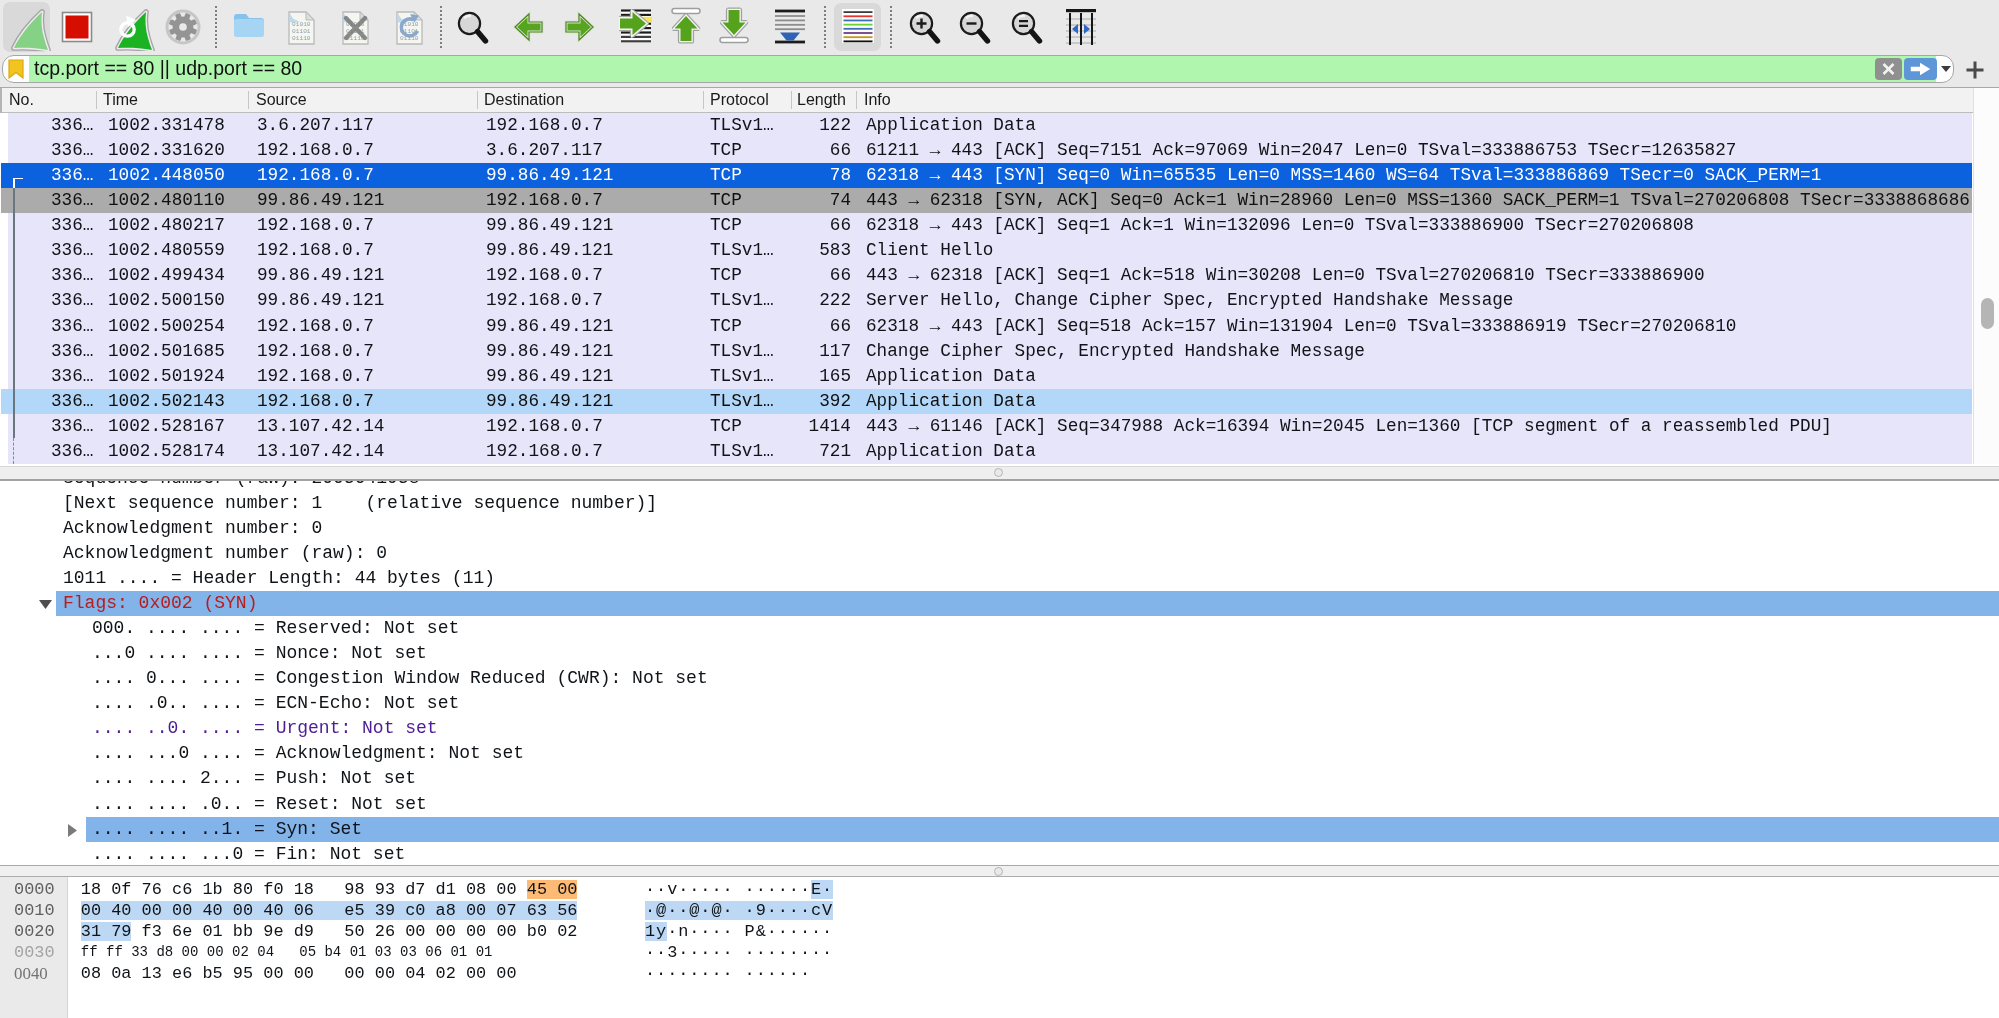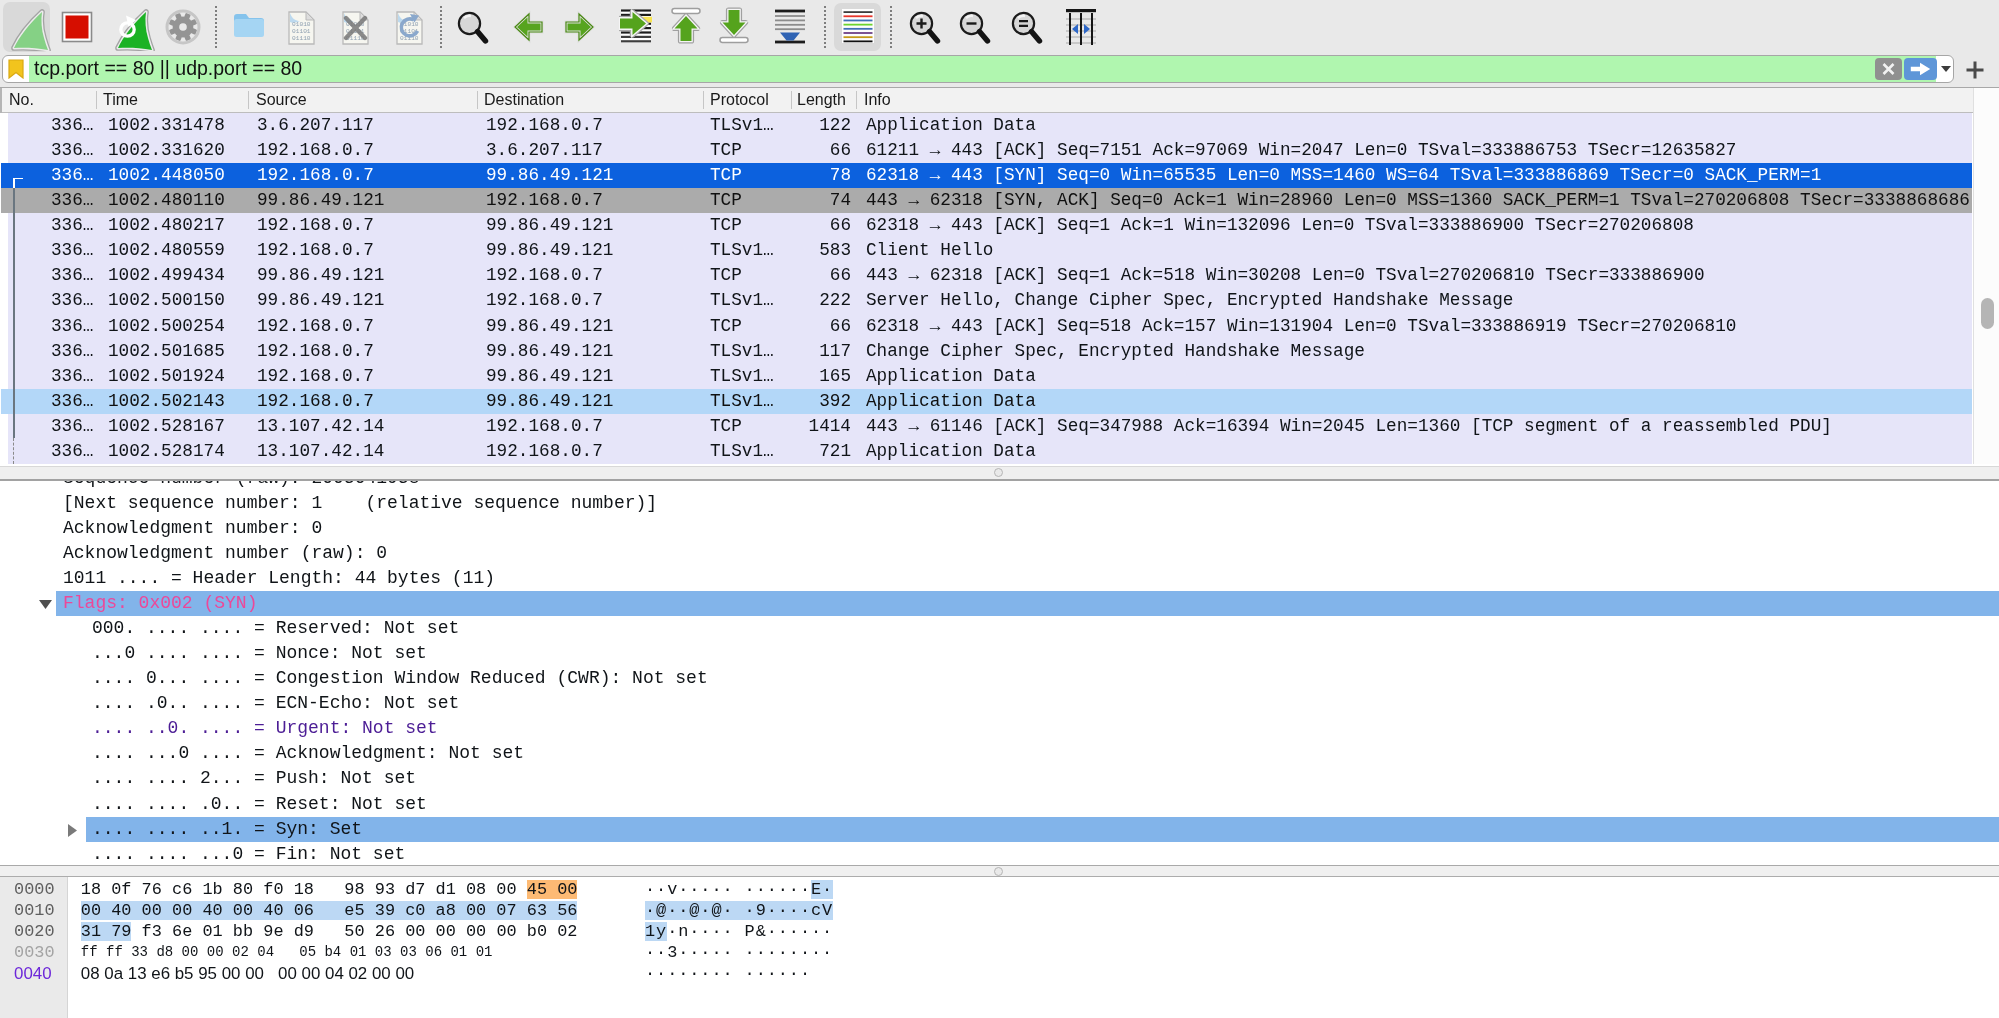--- a/index.html
+++ b/index.html
@@ -165,21 +165,21 @@
       <path d="M2 18 H32" stroke="#c9c9c9" stroke-width="2"></path>
       <path d="M2 24 H32" stroke="#c9c9c9" stroke-width="2"></path>
       <path d="M2 30 H32" stroke="#c9c9c9" stroke-width="2"></path>
       <path d="M2 36 H32" stroke="#c9c9c9" stroke-width="2"></path>
       <path d="M6 6 v32 M17 6 v32 M28 6 v32" stroke="#161616" stroke-width="2"></path>
       <path d="M14 17 v10 l-6 -5 z" fill="#2e68c8"></path>
       <path d="M20 17 v10 l6 -5 z" fill="#2e68c8"></path>
     </svg>
   </div>
 
-<div style="position:absolute;left:2px;top:55px;width:1950px;height:26px;background:#fff;border:1px solid #a6a6a6;border-radius:6px;overflow:hidden">
+<div style="position:absolute;left:2px;top:55px;width:1950px;height:26px;background:#fff;border:1px solid #a6a6a6;border-radius:12px;overflow:hidden">
   <div style="position:absolute;left:26px;top:0;width:1907px;height:26px;background:#b0f6af"></div>
   <div style="position:absolute;left:31px;top:0;height:26px;line-height:25px;font-family:'Liberation Sans',sans-serif;font-size:19.5px;color:#111">tcp.port == 80 || udp.port == 80</div>
   <div style="position:absolute;left:1872px;top:2px;width:27px;height:22px;background:#909090;border-radius:4px"></div>
   <svg style="position:absolute;left:1872px;top:2px" width="27" height="22" viewBox="0 0 27 22">
       <path d="M8.5 6 L18.5 16 M18.5 6 L8.5 16" stroke="#f2f2f2" stroke-width="2.6"></path>
     </svg>
   <div style="position:absolute;left:1901px;top:2px;width:33px;height:22px;background:#5e96d8;border-radius:4px"></div>
   <svg style="position:absolute;left:1901px;top:2px" width="33" height="22" viewBox="0 0 34 22">
       <path d="M7 8.7 h9.5 v-4.2 l10.5 6.5 -10.5 6.5 v-4.2 h-9.5 z" fill="#fff"></path>
     </svg>
@@ -240,21 +240,21 @@
 <div style="position:absolute;left:0;top:481px;width:1999px;height:384px;background:#fff;overflow:hidden">
     <div style="position:absolute;left:63px;top:-15.4px;height:25.07px;line-height:25.07px;font-family:'Liberation Mono',monospace;font-size:18px;color:#101418;white-space:pre">Sequence number (raw): 2003041938</div>
     <div style="position:absolute;left:63px;top:9.7px;height:25.07px;line-height:25.07px;font-family:'Liberation Mono',monospace;font-size:18px;color:#101418;white-space:pre">[Next sequence number: 1    (relative sequence number)]</div>
     <div style="position:absolute;left:63px;top:34.7px;height:25.07px;line-height:25.07px;font-family:'Liberation Mono',monospace;font-size:18px;color:#101418;white-space:pre">Acknowledgment number: 0</div>
     <div style="position:absolute;left:63px;top:59.8px;height:25.07px;line-height:25.07px;font-family:'Liberation Mono',monospace;font-size:18px;color:#101418;white-space:pre">Acknowledgment number (raw): 0</div>
     <div style="position:absolute;left:63px;top:84.9px;height:25.07px;line-height:25.07px;font-family:'Liberation Mono',monospace;font-size:18px;color:#101418;white-space:pre">1011 .... = Header Length: 44 bytes (11)</div>
     <div style="position:absolute;left:56px;top:109.9px;width:1943px;height:25.07px;background:#82b4ea"></div>
     <svg style="position:absolute;left:38px;top:117.9px" width="15" height="11" viewBox="0 0 15 11">
       <path d="M1 1 h13 l-6.5 9 z" fill="#4e4e4e"></path>
     </svg>
-    <div style="position:absolute;left:63px;top:109.9px;height:21px;line-height:25.07px;font-family:'Liberation Mono',monospace;font-size:18px;color:#ec4899;white-space:pre">Flags: 0x002 (SYN)</div>
+    <div style="position:absolute;left:63px;top:109.9px;height:21px;line-height:25.07px;font-family:'Liberation Mono',monospace;font-size:18px;color:#b91c1c;white-space:pre">Flags: 0x002 (SYN)</div>
     <div style="position:absolute;left:92px;top:135.0px;height:25.07px;line-height:25.07px;font-family:'Liberation Mono',monospace;font-size:18px;color:#101418;white-space:pre">000. .... .... = Reserved: Not set</div>
     <div style="position:absolute;left:92px;top:160.1px;height:25.07px;line-height:25.07px;font-family:'Liberation Mono',monospace;font-size:18px;color:#101418;white-space:pre">...0 .... .... = Nonce: Not set</div>
     <div style="position:absolute;left:92px;top:185.2px;height:25.07px;line-height:25.07px;font-family:'Liberation Mono',monospace;font-size:18px;color:#101418;white-space:pre">.... 0... .... = Congestion Window Reduced (CWR): Not set</div>
     <div style="position:absolute;left:92px;top:210.2px;height:25.07px;line-height:25.07px;font-family:'Liberation Mono',monospace;font-size:18px;color:#101418;white-space:pre">.... .0.. .... = ECN-Echo: Not set</div>
     <div style="position:absolute;left:92px;top:235.3px;height:25.07px;line-height:25.07px;font-family:'Liberation Mono',monospace;font-size:18px;color:#4c1d95;white-space:pre">.... ..0. .... = Urgent: Not set</div>
     <div style="position:absolute;left:92px;top:260.4px;height:25.07px;line-height:25.07px;font-family:'Liberation Mono',monospace;font-size:18px;color:#101418;white-space:pre">.... ...0 .... = Acknowledgment: Not set</div>
     <div style="position:absolute;left:92px;top:285.4px;height:25.07px;line-height:25.07px;font-family:'Liberation Mono',monospace;font-size:18px;color:#101418;white-space:pre">.... .... 2... = Push: Not set</div>
     <div style="position:absolute;left:92px;top:310.5px;height:25.07px;line-height:25.07px;font-family:'Liberation Mono',monospace;font-size:18px;color:#101418;white-space:pre">.... .... .0.. = Reset: Not set</div>
     <div style="position:absolute;left:86px;top:335.6px;width:1913px;height:25.07px;background:#82b4ea"></div>
     <svg style="position:absolute;left:67px;top:341.6px" width="11" height="15" viewBox="0 0 11 15">
@@ -273,15 +273,15 @@
 <div style="position:absolute;left:645px;top:879.0px;height:21px;line-height:21px;font-family:'Liberation Mono',monospace;font-size:16.9px;letter-spacing:0.93px;color:#101418;white-space:pre">··v····· ······<span style="background:#bcd8f4">E·</span></div>
 <div style="position:absolute;left:14px;top:900.0px;height:21px;line-height:21px;font-family:'Liberation Mono',monospace;font-size:16.9px;color:#5f5f5f;white-space:pre">0010</div>
 <div style="position:absolute;left:80.8px;top:900.0px;height:21px;line-height:21px;font-family:'Liberation Mono',monospace;font-size:16.9px;color:#101418;white-space:pre"><span style="background:#bcd8f4">00 40 00 00 40 00 40 06   e5 39 c0 a8 00 07 63 56</span></div>
 <div style="position:absolute;left:645px;top:900.0px;height:21px;line-height:21px;font-family:'Liberation Mono',monospace;font-size:16.9px;letter-spacing:0.93px;color:#101418;white-space:pre"><span style="background:#bcd8f4">·@··@·@· ·9····cV</span></div>
 <div style="position:absolute;left:14px;top:921.0px;height:21px;line-height:21px;font-family:'Liberation Mono',monospace;font-size:16.9px;color:#5f5f5f;white-space:pre">0020</div>
 <div style="position:absolute;left:80.8px;top:921.0px;height:21px;line-height:21px;font-family:'Liberation Mono',monospace;font-size:16.9px;color:#101418;white-space:pre"><span style="background:#bcd8f4">31 79</span> f3 6e 01 bb 9e d9   50 26 00 00 00 00 b0 02</div>
 <div style="position:absolute;left:645px;top:921.0px;height:21px;line-height:21px;font-family:'Liberation Mono',monospace;font-size:16.9px;letter-spacing:0.93px;color:#101418;white-space:pre"><span style="background:#bcd8f4">1y</span>·n···· P&amp;······</div>
 <div style="position:absolute;left:14px;top:942.0px;height:21px;line-height:21px;font-family:'Liberation Mono',monospace;font-size:16.9px;color:#a3a3a3;white-space:pre">0030</div>
 <div style="position:absolute;left:80.8px;top:942.0px;height:21px;line-height:21px;font-family:'Liberation Mono',monospace;font-size:14px;color:#101418;white-space:pre">ff ff 33 d8 00 00 02 04   05 b4 01 03 03 06 01 01</div>
 <div style="position:absolute;left:645px;top:942.0px;height:21px;line-height:21px;font-family:'Liberation Mono',monospace;font-size:16.9px;letter-spacing:0.93px;color:#101418;white-space:pre">··3····· ········</div>
-<div style="position:absolute;left:14px;top:963.0px;height:21px;line-height:21px;font-family:Liberation Sans, sans-serif;font-size:16.9px;color:#6d28d9;white-space:pre">0040</div>
-<div style="position:absolute;left:80.8px;top:963.0px;height:21px;line-height:21px;font-family:Liberation Sans, sans-serif;font-size:16.9px;color:#101418;white-space:pre">08 0a 13 e6 b5 95 00 00   00 00 04 02 00 00</div>
+<div style="position:absolute;left:14px;top:963.0px;height:21px;line-height:21px;font-family:Liberation Serif, serif;font-size:16.9px;color:#737373;white-space:pre">0040</div>
+<div style="position:absolute;left:80.8px;top:963.0px;height:21px;line-height:21px;font-family:Liberation Mono, monospace;font-size:16.9px;color:#101418;white-space:pre">08 0a 13 e6 b5 95 00 00   00 00 04 02 00 00</div>
 <div style="position:absolute;left:645px;top:963.0px;height:21px;line-height:21px;font-family:'Liberation Mono',monospace;font-size:16.9px;letter-spacing:0.93px;color:#101418;white-space:pre">········ ······</div>
 
 </body></html>

